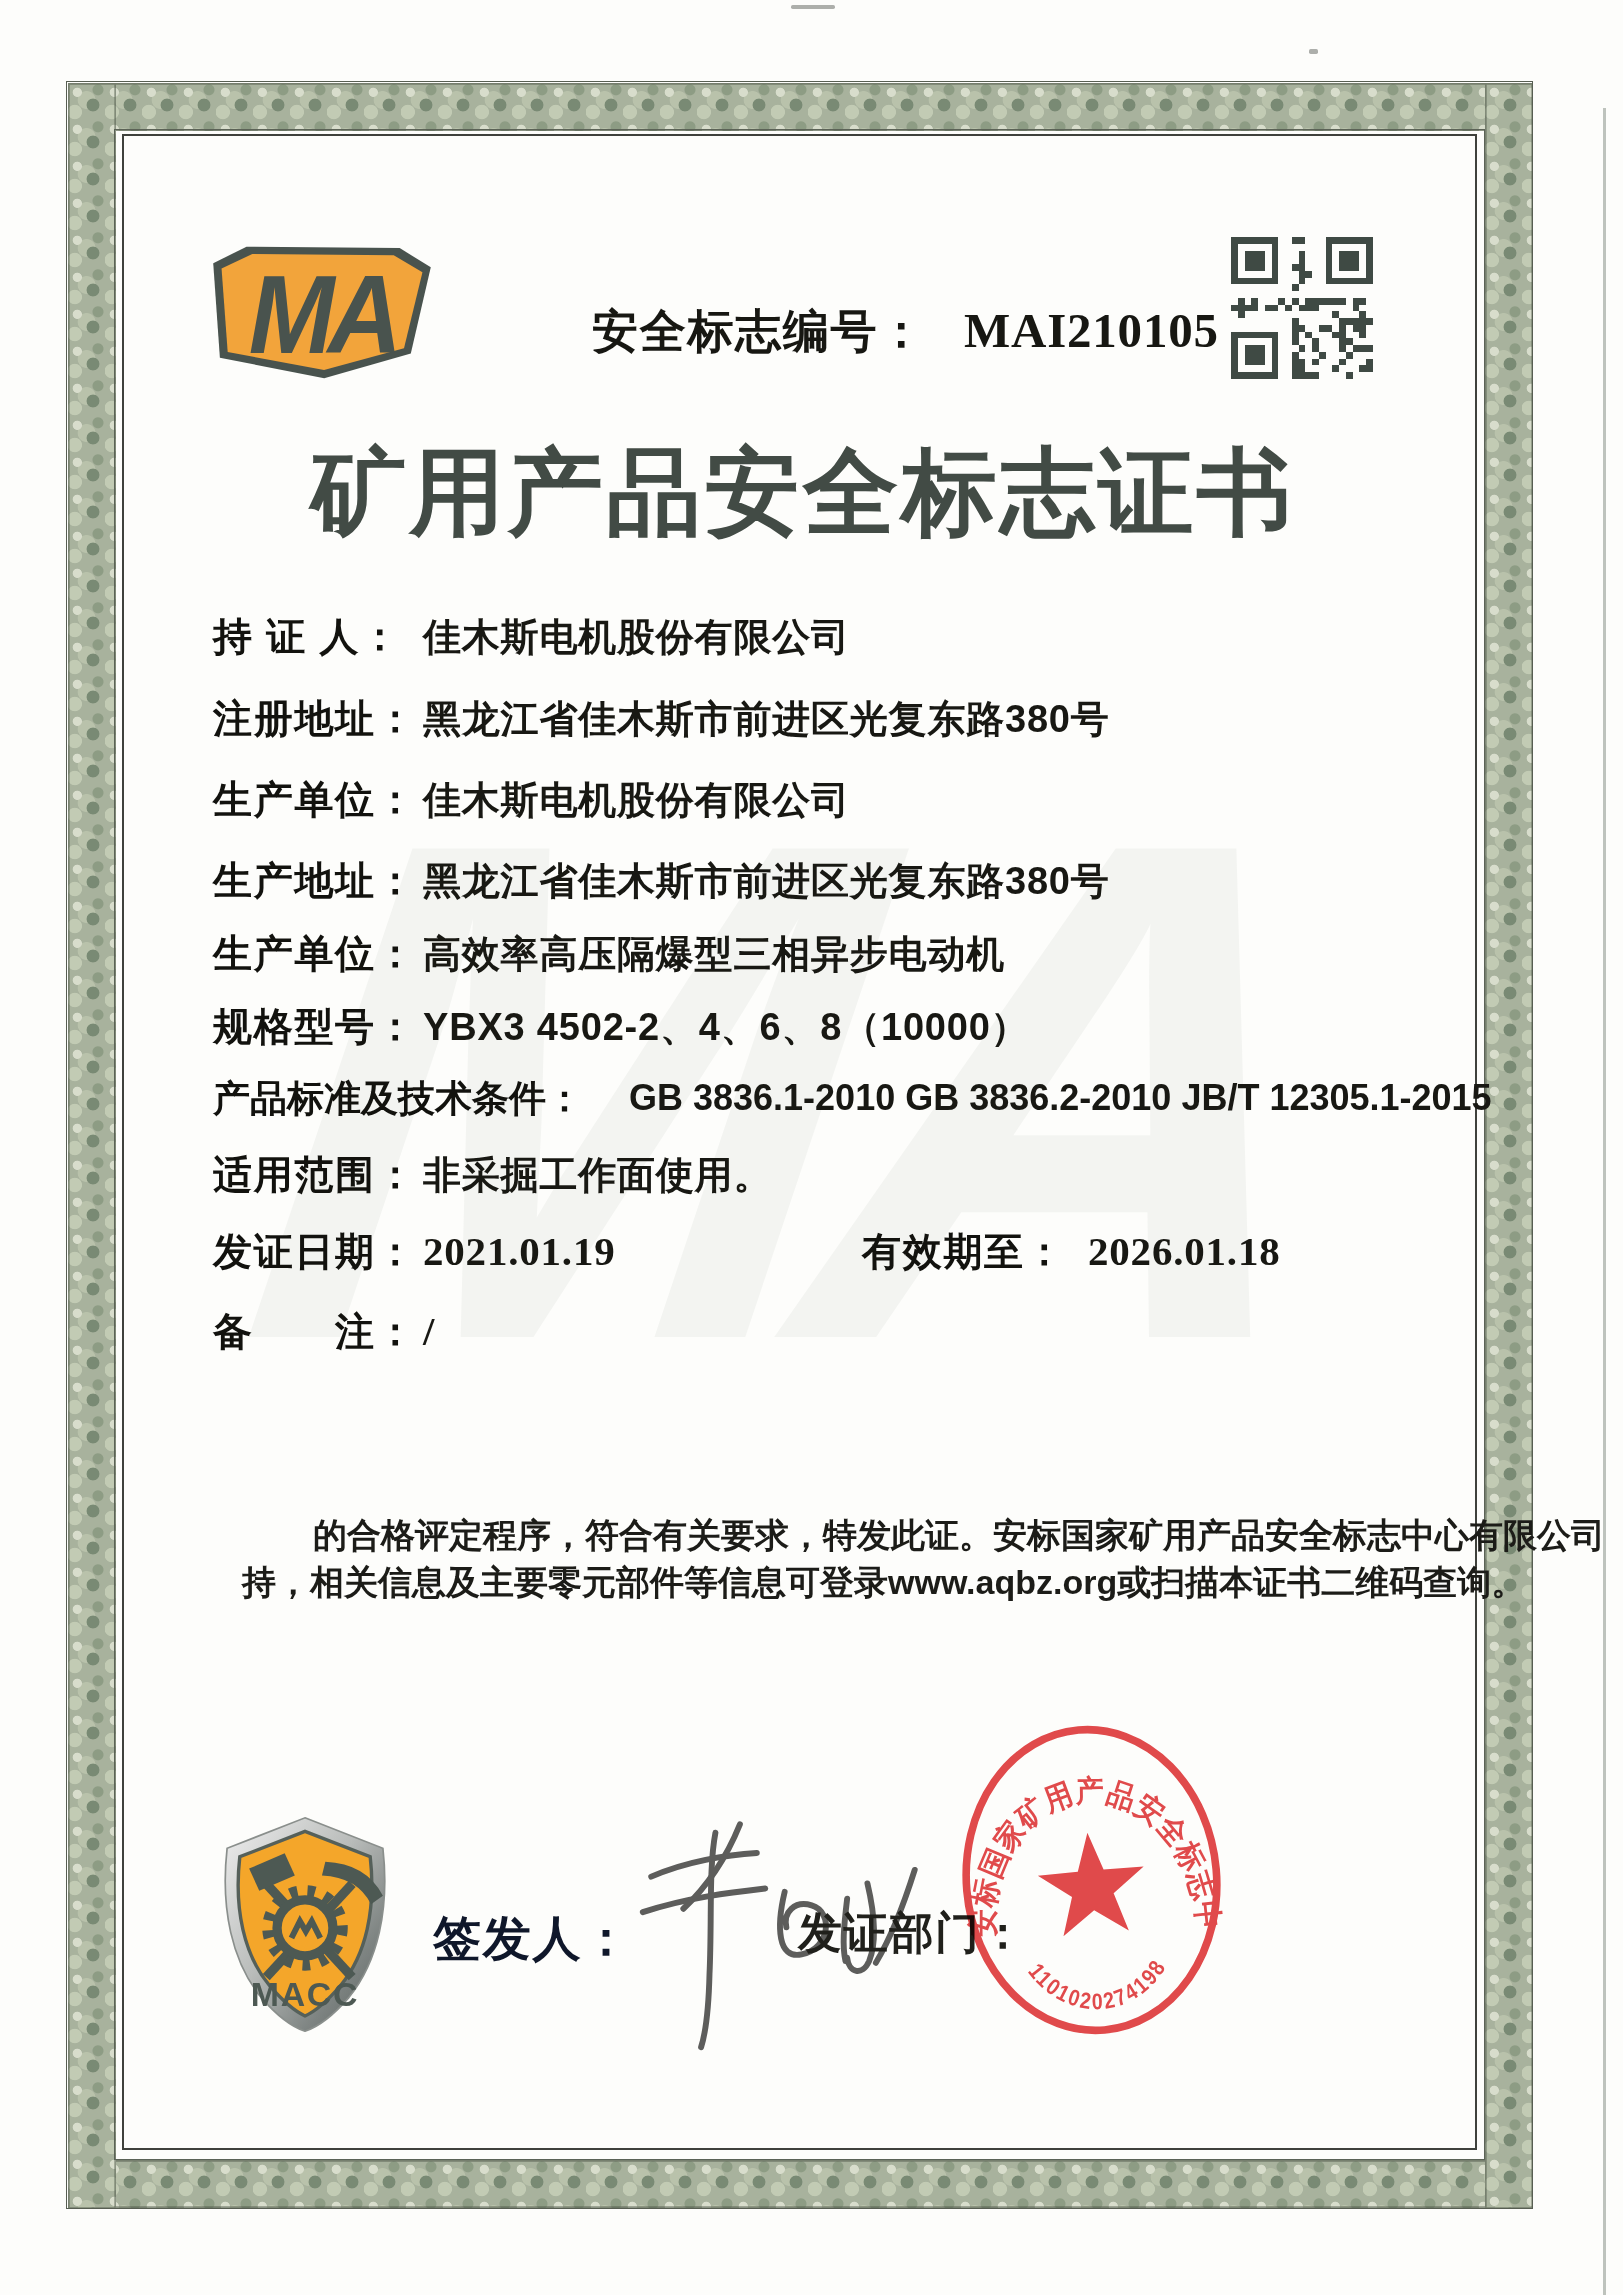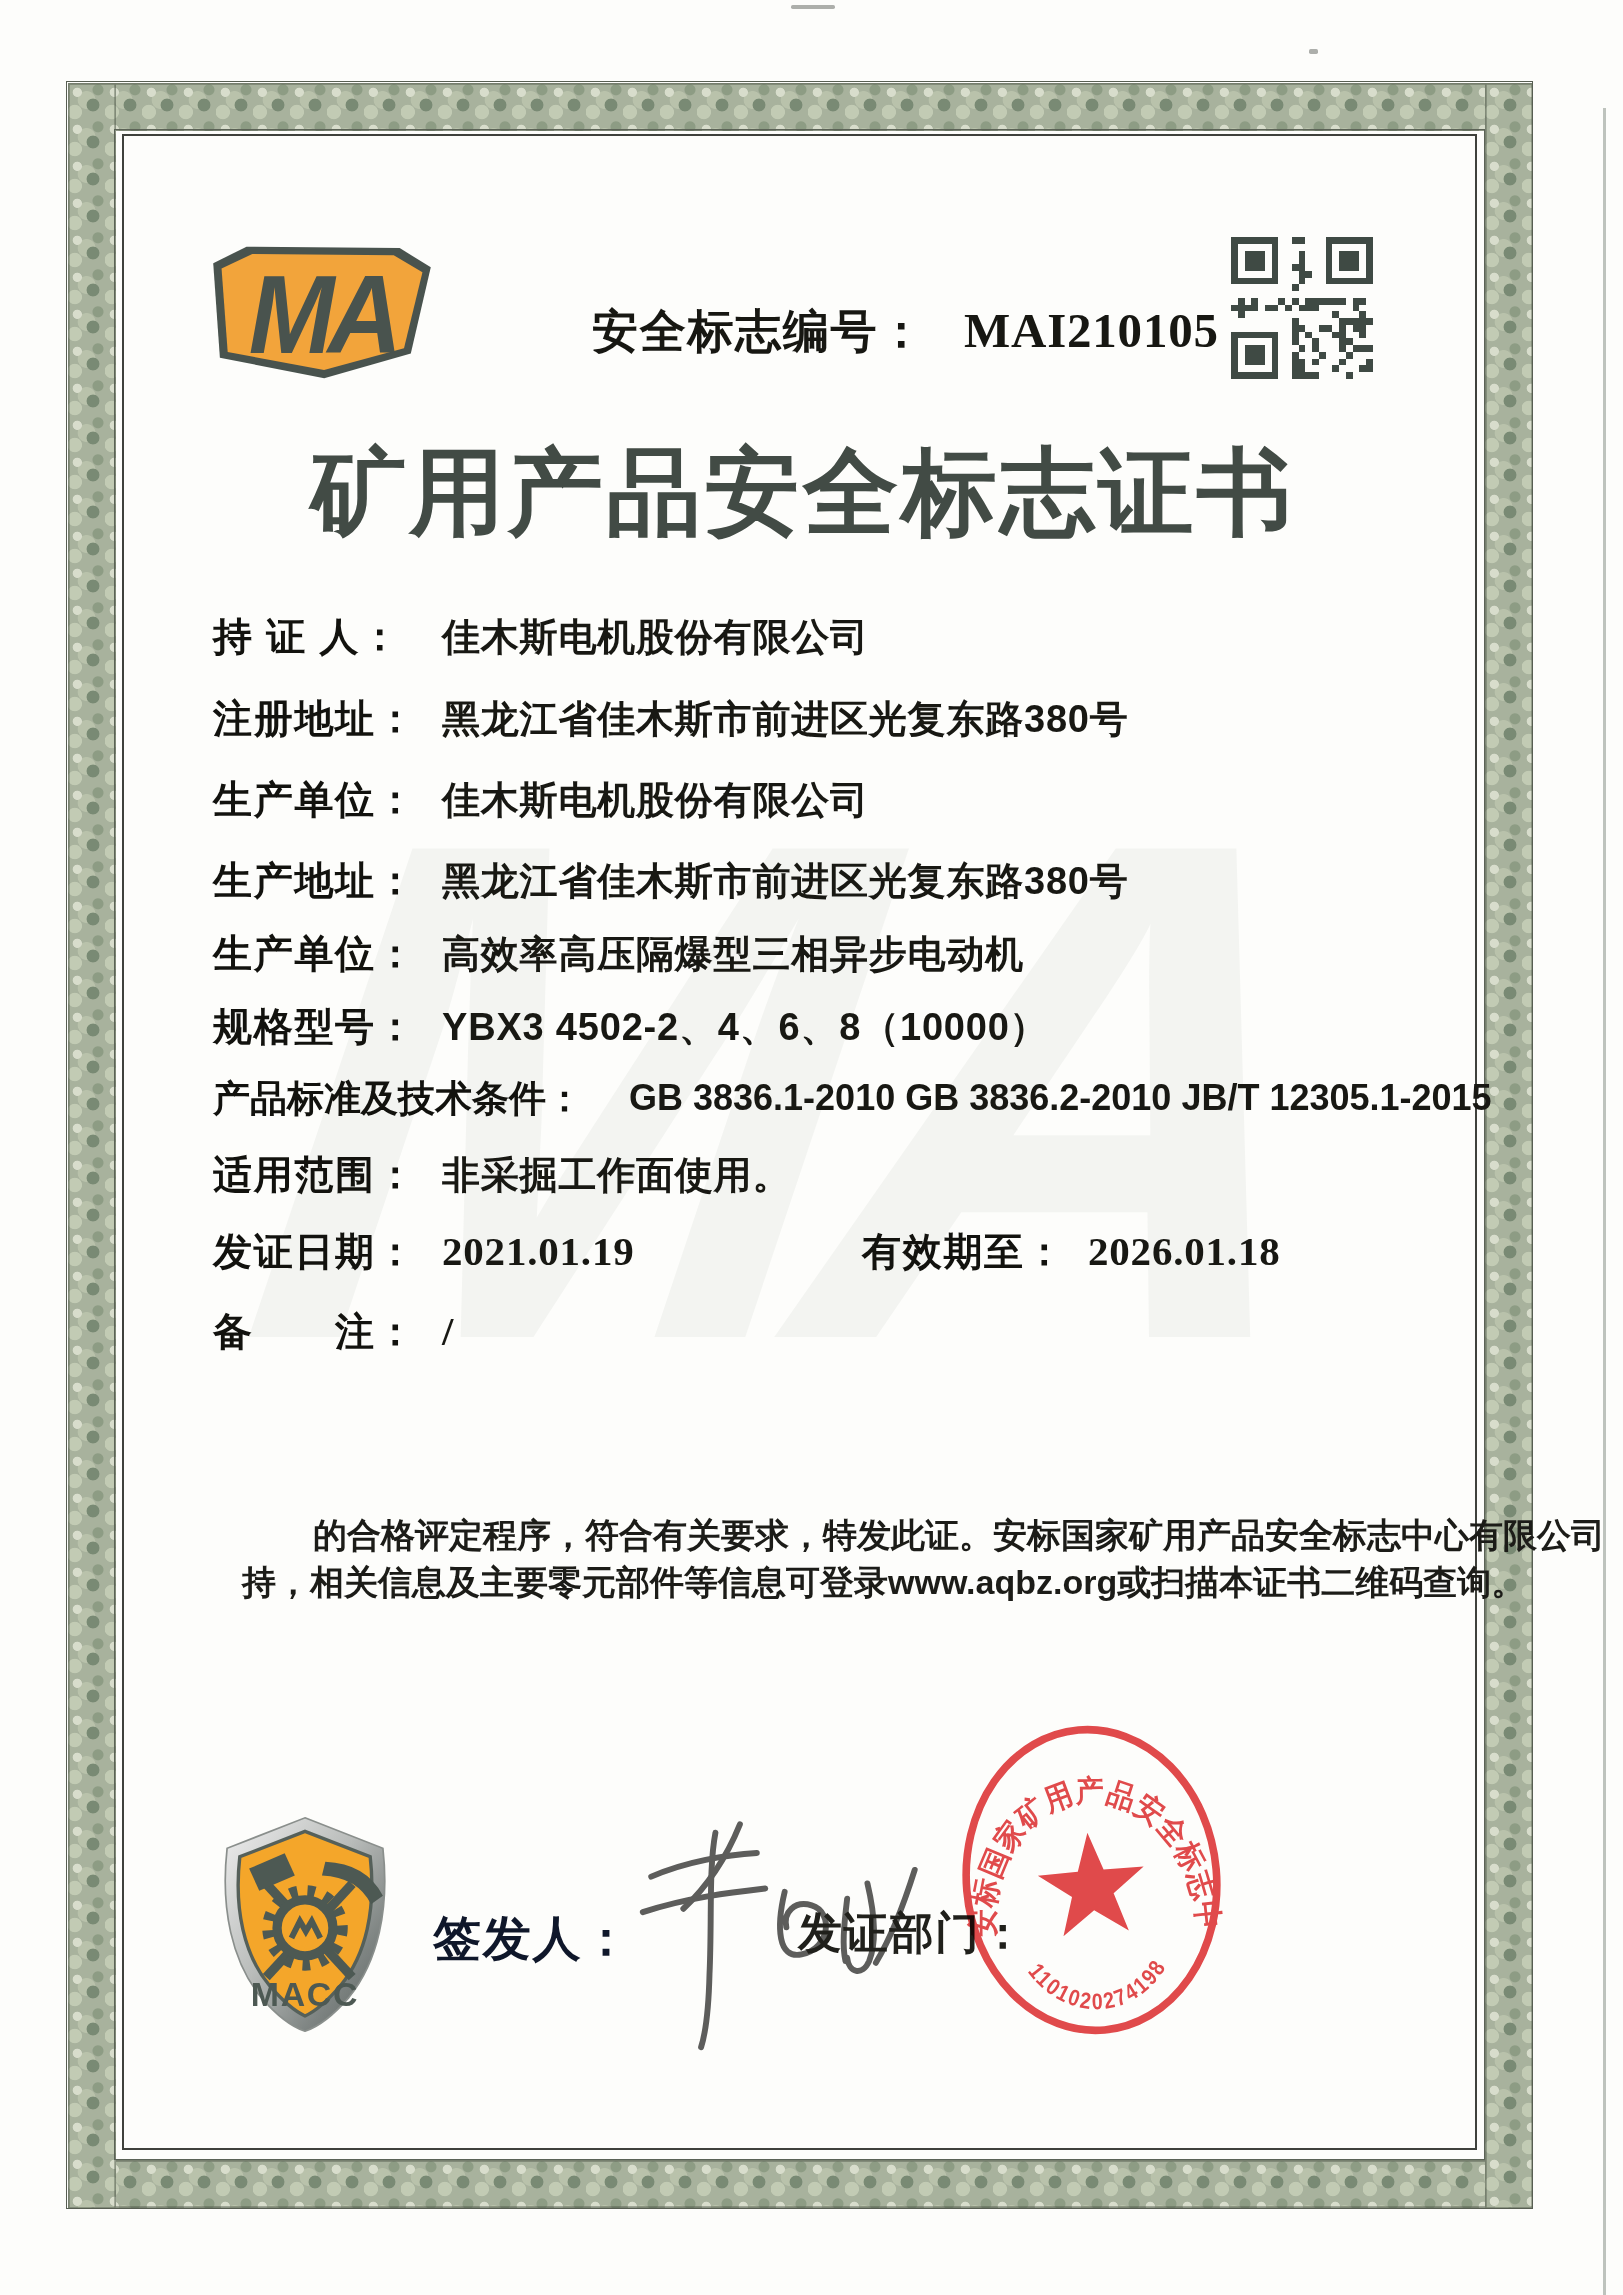--- a/index.html
+++ b/index.html
@@ -57,21 +57,21 @@
   
   .qr{position:absolute;left:1231px;top:237px;width:142px;height:142px;}
   
   .title{
     position:absolute;left:135px;top:430px;width:1336px;text-align:center;
     font-size:95px;font-weight:700;letter-spacing:3.4px;color:#424b45;white-space:nowrap;
   }
   
   .row{position:absolute;left:213px;white-space:nowrap;height:49px;}
   .row .lbl{position:absolute;left:0;top:0;font-size:39px;font-weight:700;color:#12120e;letter-spacing:1.7px;white-space:pre;}
-  .row .val{position:absolute;left:229px;top:1.7px;font-size:38px;font-weight:700;color:#181813;letter-spacing:0.8px;}
+  .row .val{position:absolute;left:210px;top:1.7px;font-size:38px;font-weight:700;color:#181813;letter-spacing:0.8px;}
   .row.std .lbl{font-size:37px;letter-spacing:0;}
   .row.std .val{left:416px;top:3.4px;font-size:36px;letter-spacing:0;}
   .row .val.serif{font-family:"Liberation Serif", serif;font-weight:600;font-size:41px;letter-spacing:0.8px;}
   .lbl2{position:absolute;left:649px;top:0;font-size:39px;font-weight:700;color:#12120e;letter-spacing:1.7px;}
   .val2{position:absolute;left:875px;top:1.7px;font-family:"Liberation Serif", serif;font-size:41px;font-weight:600;color:#181813;letter-spacing:0.8px;}
   
   .statement{position:absolute;left:242px;top:1512px;width:1184px;color:#1c1c18;}
   .statement .line{white-space:nowrap;font-size:34px;font-weight:600;line-height:47px;letter-spacing:0px;}
   .statement .line:first-child{text-indent:71px;}
   

